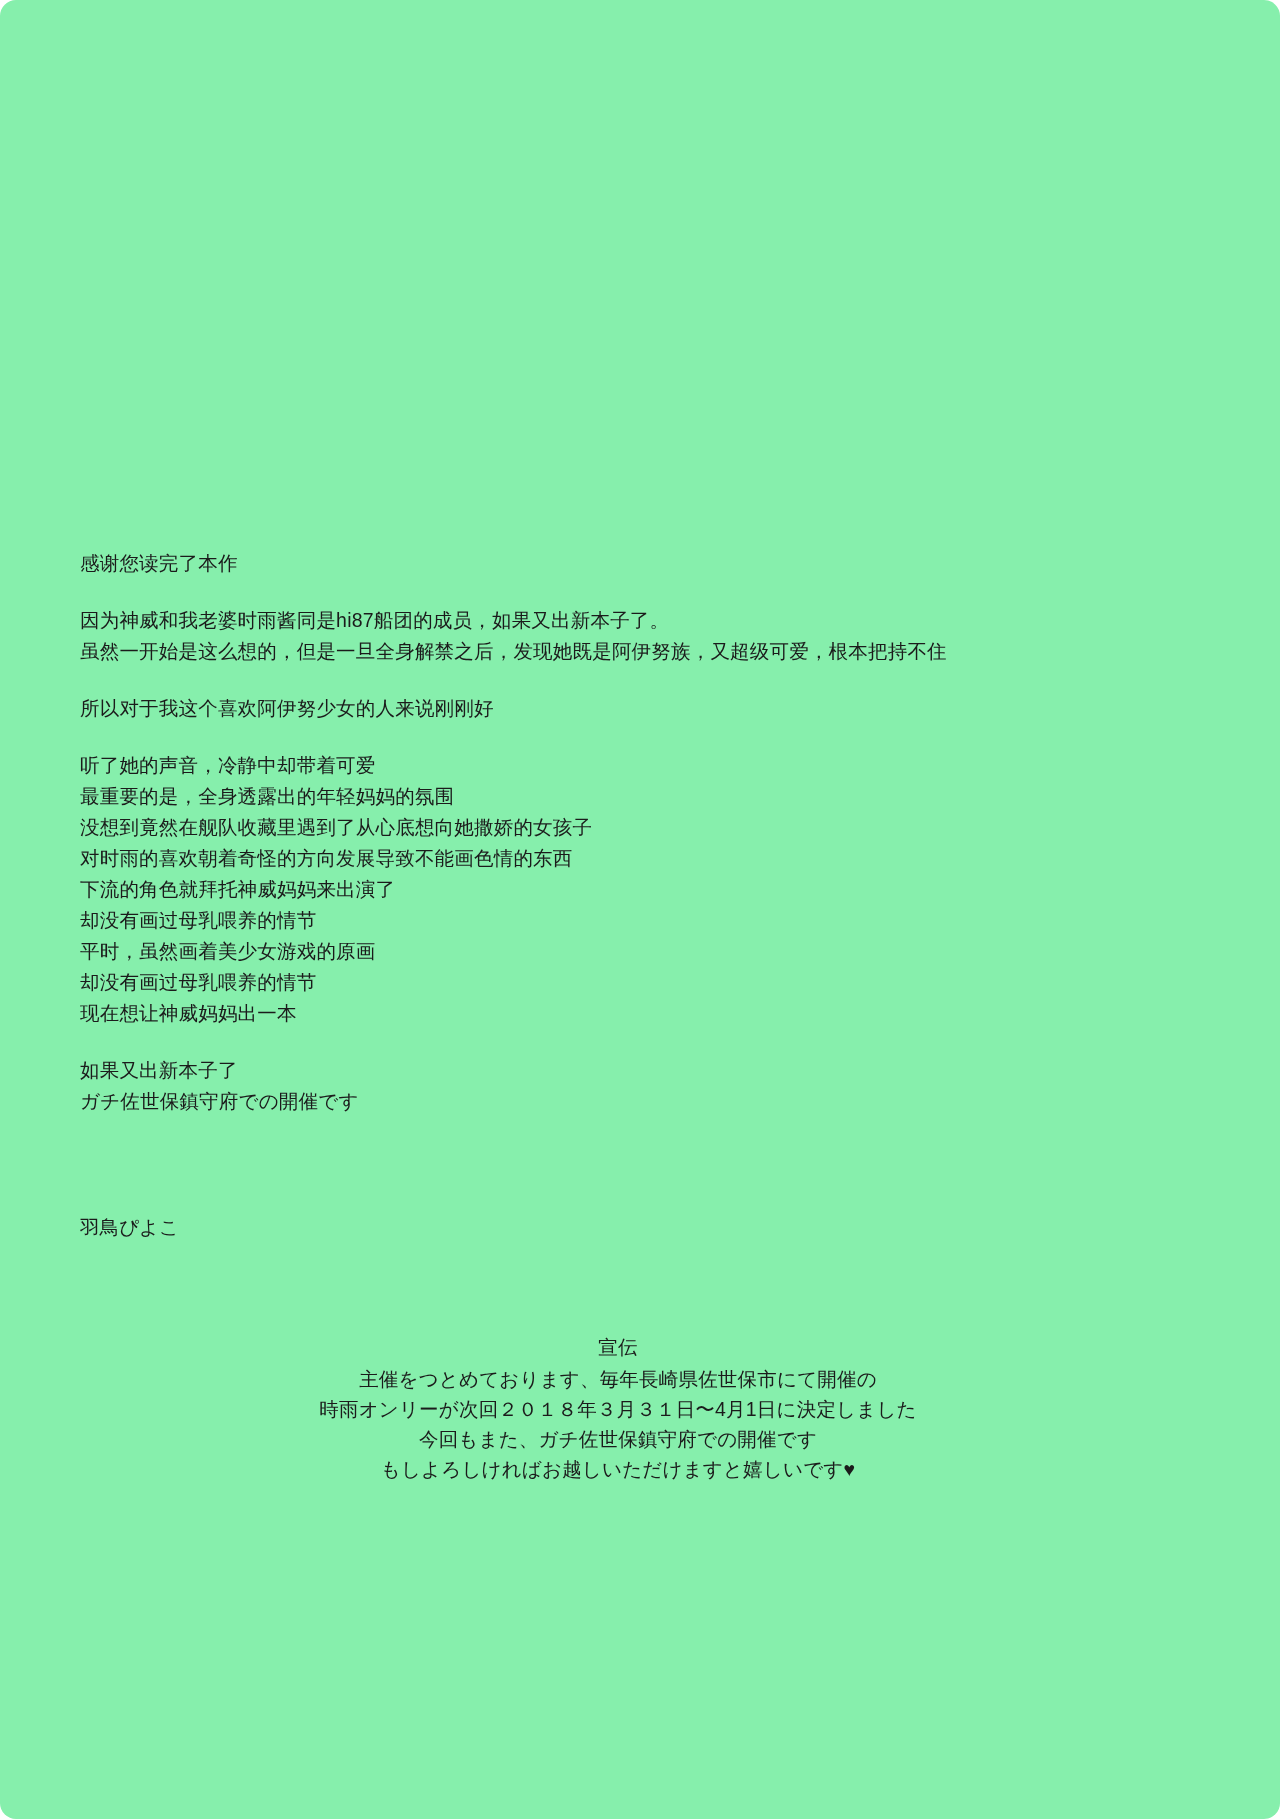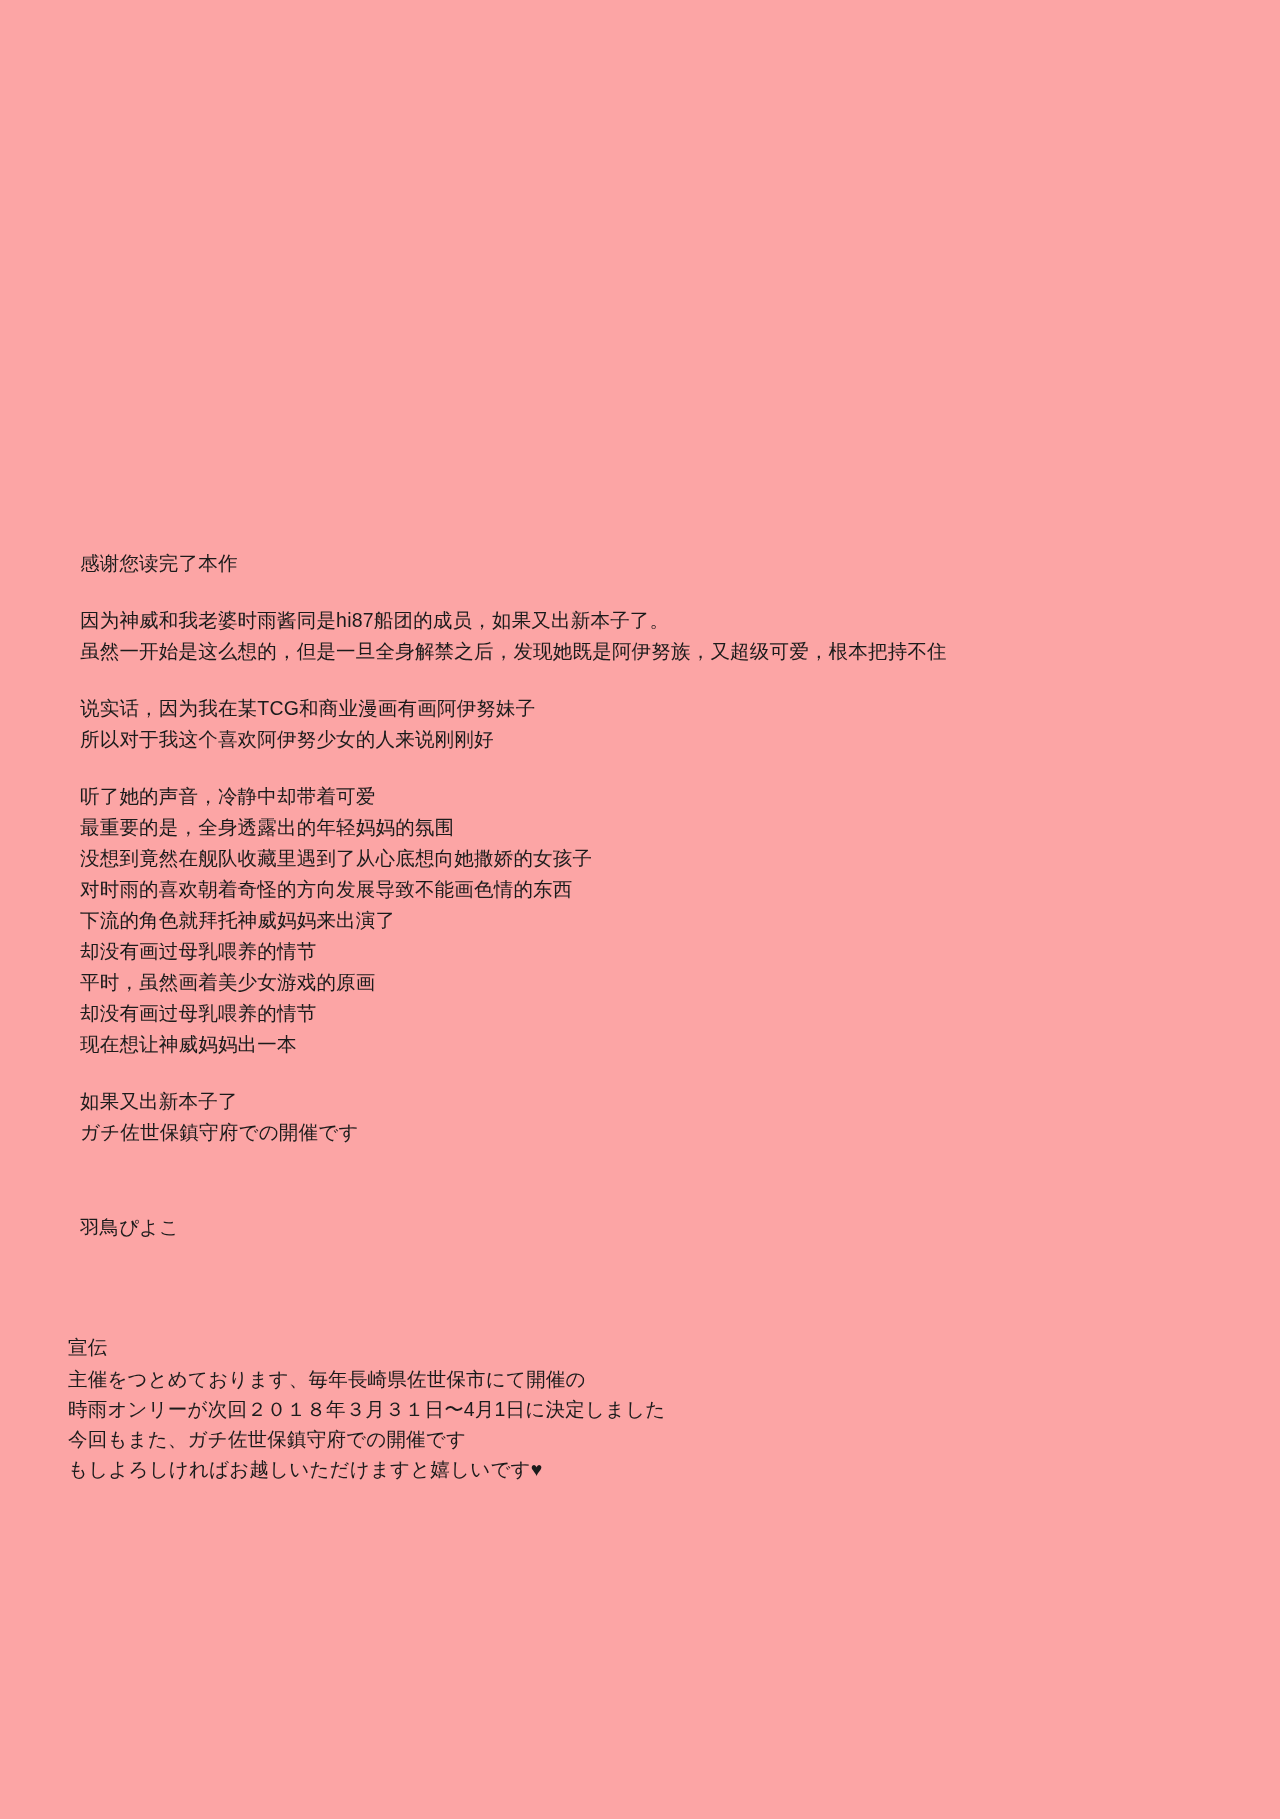--- a/index.html
+++ b/index.html
@@ -11,21 +11,22 @@
     width: 1280px;
     height: 1819px;
     position: relative;
     font-family: "Liberation Sans", "DejaVu Sans", sans-serif;
     color: #1a1a1a;
     overflow: hidden;
   }
   .page {
     position: absolute;
     inset: 0;
-    background: #fca5a5;
+    background: #86efac;
+    border-radius: 16px;
   }
   .afterword {
     position: absolute;
     left: 80px;
     top: 548px;
     width: 1060px;
   }
   .para {
     margin: 0 0 26px 0;
   }
@@ -44,23 +45,24 @@
     position: absolute;
     left: 80px;
     top: 1212px;
     font-size: 19.5px;
     line-height: 31px;
     color: #1b1b1b;
     font-family: Liberation Serif, serif;
   }
   .promo {
     position: absolute;
-    left: 68px;
+    left: 88px;
     top: 1332px;
     width: 1060px;
+    text-align: center;
   }
   .promo .line {
     font-size: 19.5px;
     line-height: 30px;
   }
   .promo-title {
     margin-bottom: 2px;
   }
   .heart {
     color: #1b1b1b;
@@ -76,21 +78,20 @@
     <div class="para">
       <span class="line">感谢您读完了本作</span>
     </div>
 
     <div class="para">
       <span class="line">因为神威和我老婆时雨酱同是hi87船团的成员，如果又出新本子了。</span>
       <span class="line">虽然一开始是这么想的，但是一旦全身解禁之后，发现她既是阿伊努族，又超级可爱，根本把持不住</span>
     </div>
 
     <div class="para">
-      <span class="line">说实话，因为我在某TCG和商业漫画有画阿伊努妹子</span>
       <span class="line">所以对于我这个喜欢阿伊努少女的人来说刚刚好</span>
     </div>
 
     <div class="para">
       <span class="line">听了她的声音，冷静中却带着可爱</span>
       <span class="line">最重要的是，全身透露出的年轻妈妈的氛围</span>
       <span class="line">没想到竟然在舰队收藏里遇到了从心底想向她撒娇的女孩子</span>
       <span class="line">对时雨的喜欢朝着奇怪的方向发展导致不能画色情的东西</span>
       <span class="line">下流的角色就拜托神威妈妈来出演了</span>
       <span class="line">却没有画过母乳喂养的情节</span>

